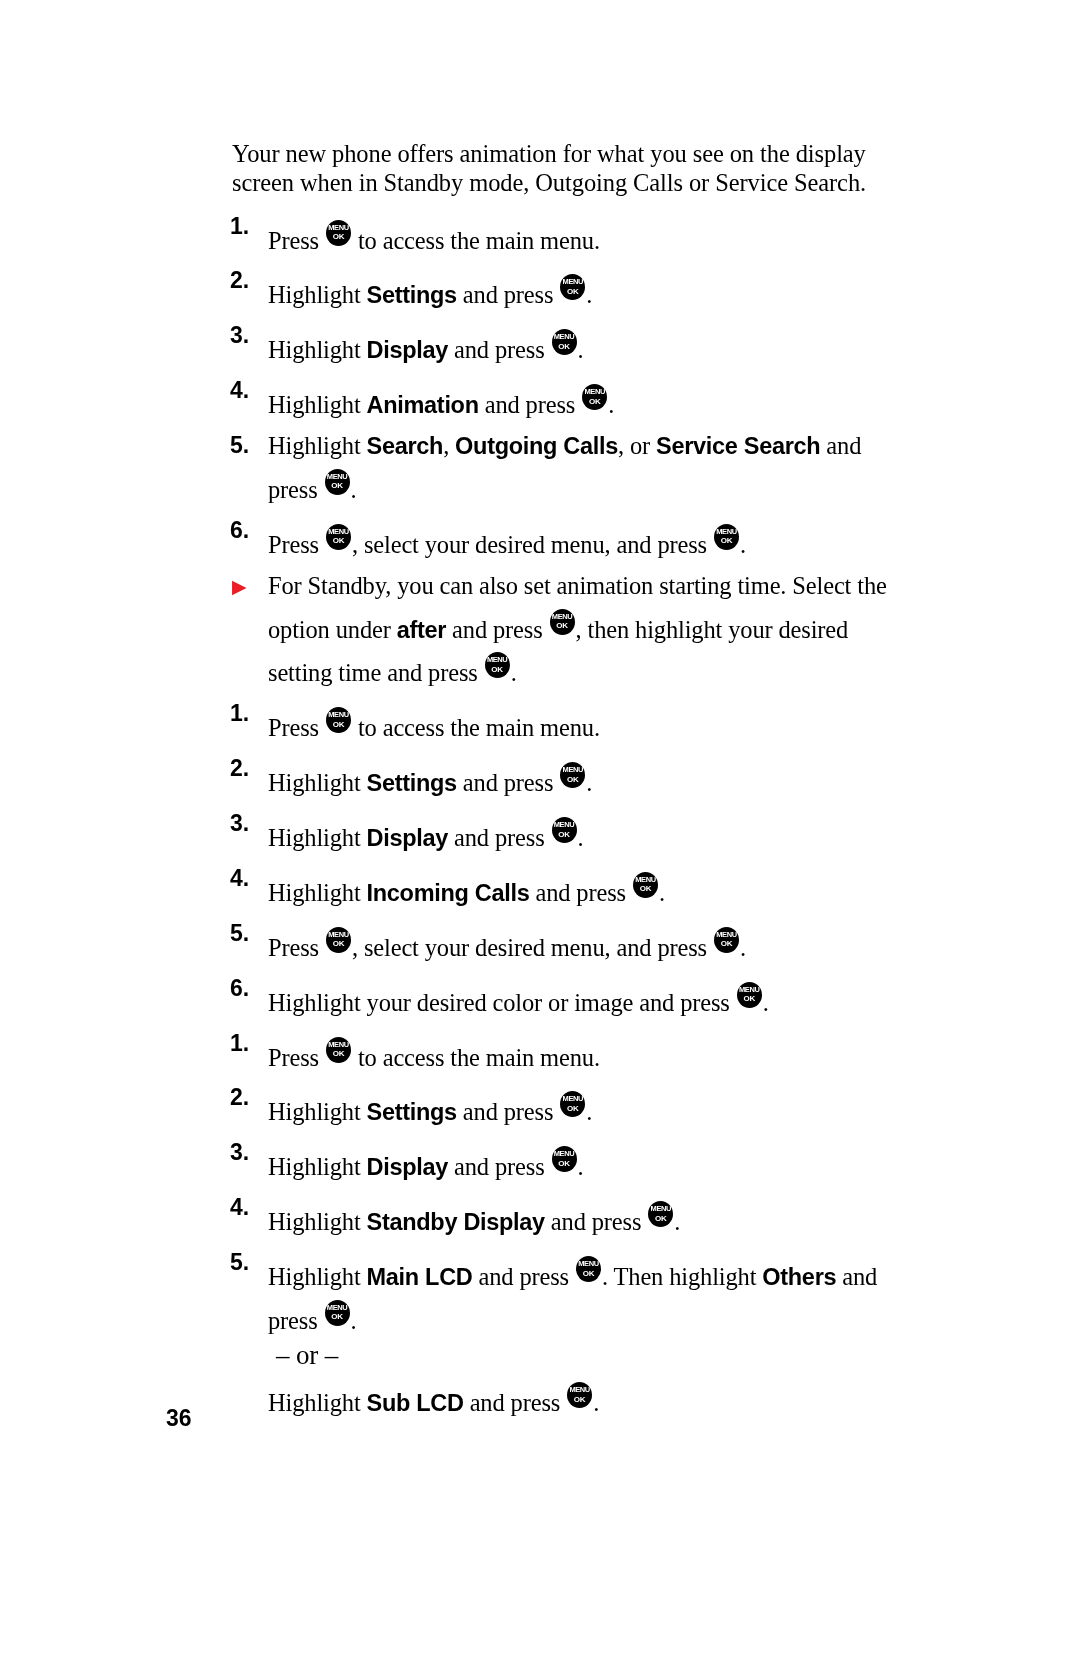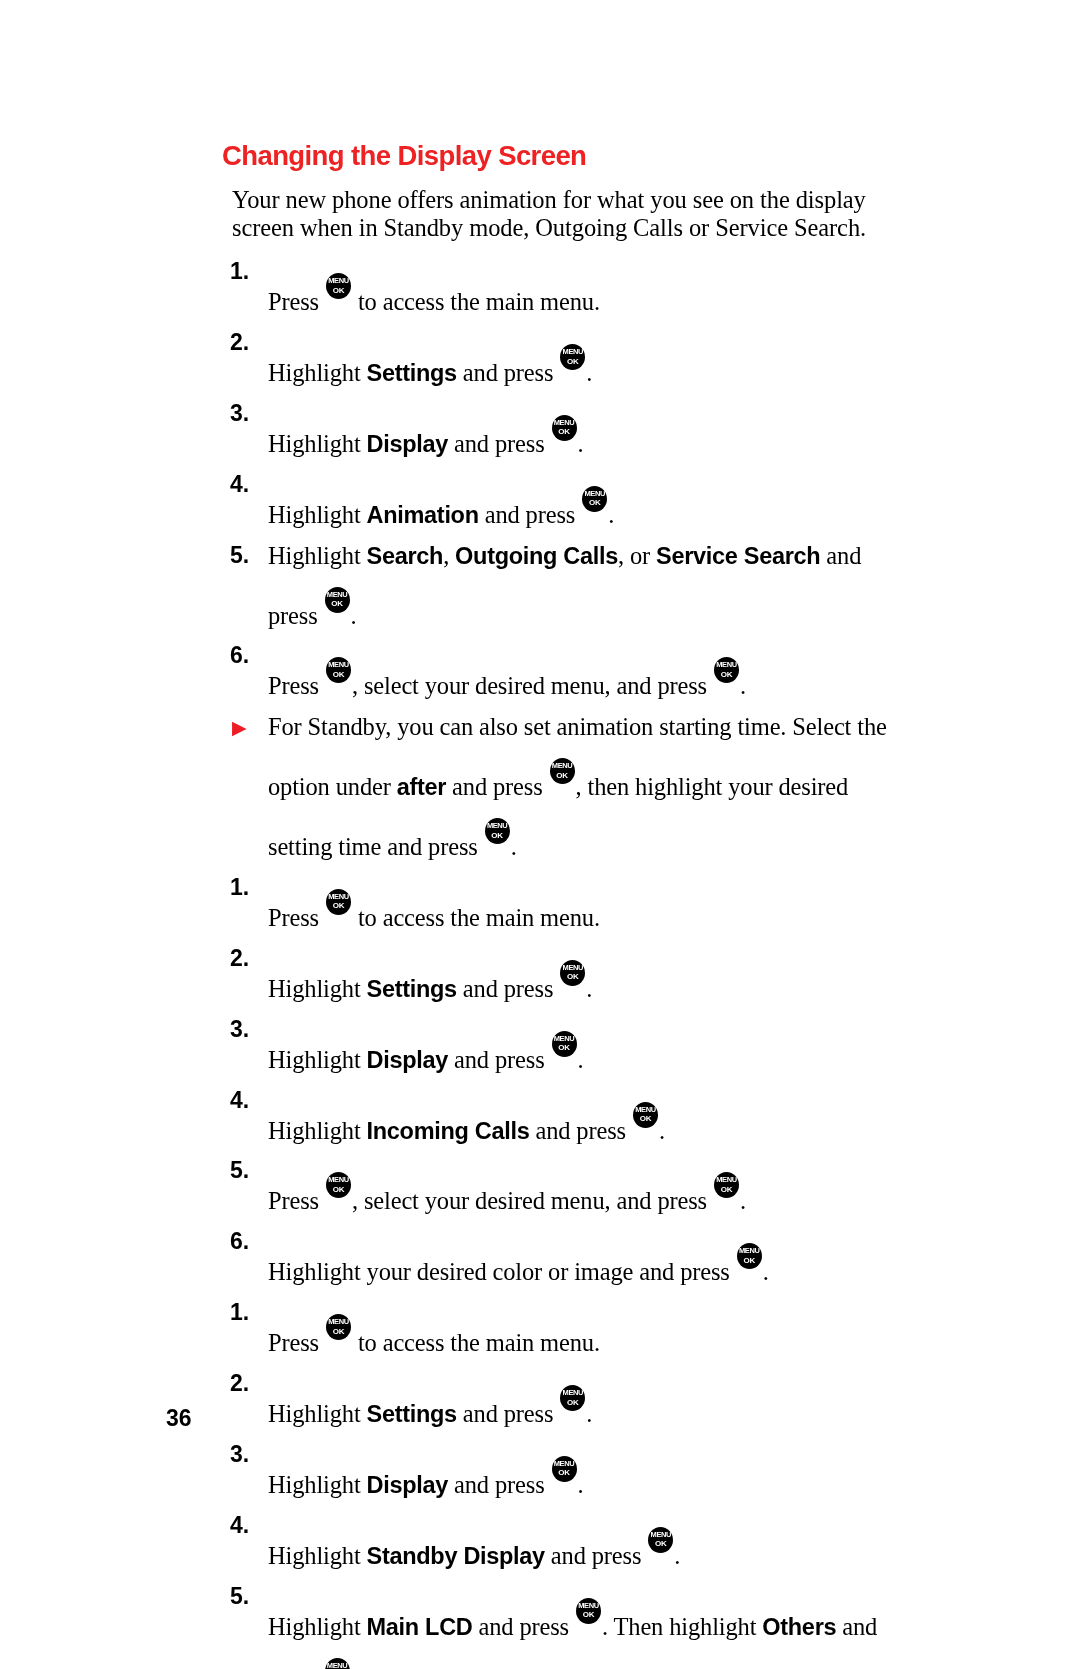--- a/index.html
+++ b/index.html
@@ -92,21 +92,21 @@
 
   
   .menuok {
     display: inline-block;
     width: 25px;
     height: 26px;
     background: #000000;
     border-radius: 50%;
     vertical-align: -5px;
     position: relative;
-    margin: 16px 1px;
+    margin: 8px 1px;
     overflow: hidden;
   }
   .menuok .t1, .menuok .t2 {
     position: absolute;
     left: 0;
     width: 100%;
     text-align: center;
     color: #ffffff;
     font-family: "Liberation Sans", "DejaVu Sans", sans-serif;
     font-weight: bold;
@@ -147,21 +147,20 @@
     font-family: "Liberation Sans", "DejaVu Sans", sans-serif;
     font-weight: bold;
     font-size: 23px;
   }
 </style>
 </head>
 <body>
 
 <div class="page">
   <div id="content">
-      <h2 class="section-heading" style="color: rgb(238, 34, 34);">Changing the Display Screen</h2>
       <p class="intro">Your new phone offers animation for what you see on the display screen when in Standby mode, Outgoing Calls or Service Search.</p>
       <ol class="steps">
         <li class="step"><span class="marker">1.</span><span>Press <span class="menuok"><span class="t1">MENU</span><span class="t2">OK</span></span> to access the main menu.</span></li>
         <li class="step"><span class="marker">2.</span><span>Highlight <b class="ui">Settings</b> and press <span class="menuok"><span class="t1">MENU</span><span class="t2">OK</span></span>.</span></li>
         <li class="step"><span class="marker">3.</span><span>Highlight <b class="ui">Display</b> and press <span class="menuok"><span class="t1">MENU</span><span class="t2">OK</span></span>.</span></li>
         <li class="step"><span class="marker">4.</span><span>Highlight <b class="ui">Animation</b> and press <span class="menuok"><span class="t1">MENU</span><span class="t2">OK</span></span>.</span></li>
         <li class="step"><span class="marker">5.</span><span>Highlight <b class="ui">Search</b>, <b class="ui">Outgoing Calls</b>, or <b class="ui">Service Search</b> and press <span class="menuok"><span class="t1">MENU</span><span class="t2">OK</span></span>.</span></li>
         <li class="step"><span class="marker">6.</span><span>Press <span class="menuok"><span class="t1">MENU</span><span class="t2">OK</span></span>, select your desired menu, and press <span class="menuok"><span class="t1">MENU</span><span class="t2">OK</span></span>.</span></li>
         <li class="step"><span class="marker arrow" style="color: rgb(238, 28, 37);">▶</span><span>For Standby, you can also set animation starting time. Select the option under <b class="ui">after</b> and press <span class="menuok"><span class="t1">MENU</span><span class="t2">OK</span></span>, then highlight your desired setting time and press <span class="menuok"><span class="t1">MENU</span><span class="t2">OK</span></span>.</span></li>
       </ol>

